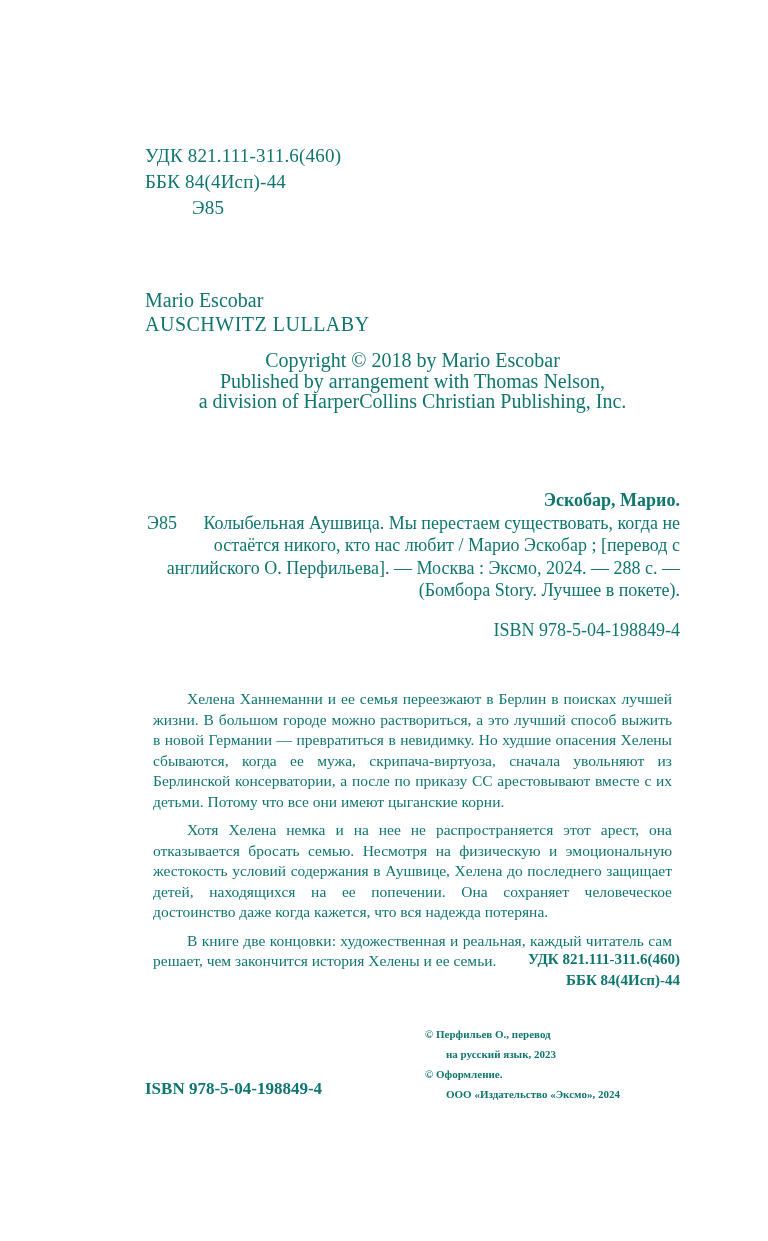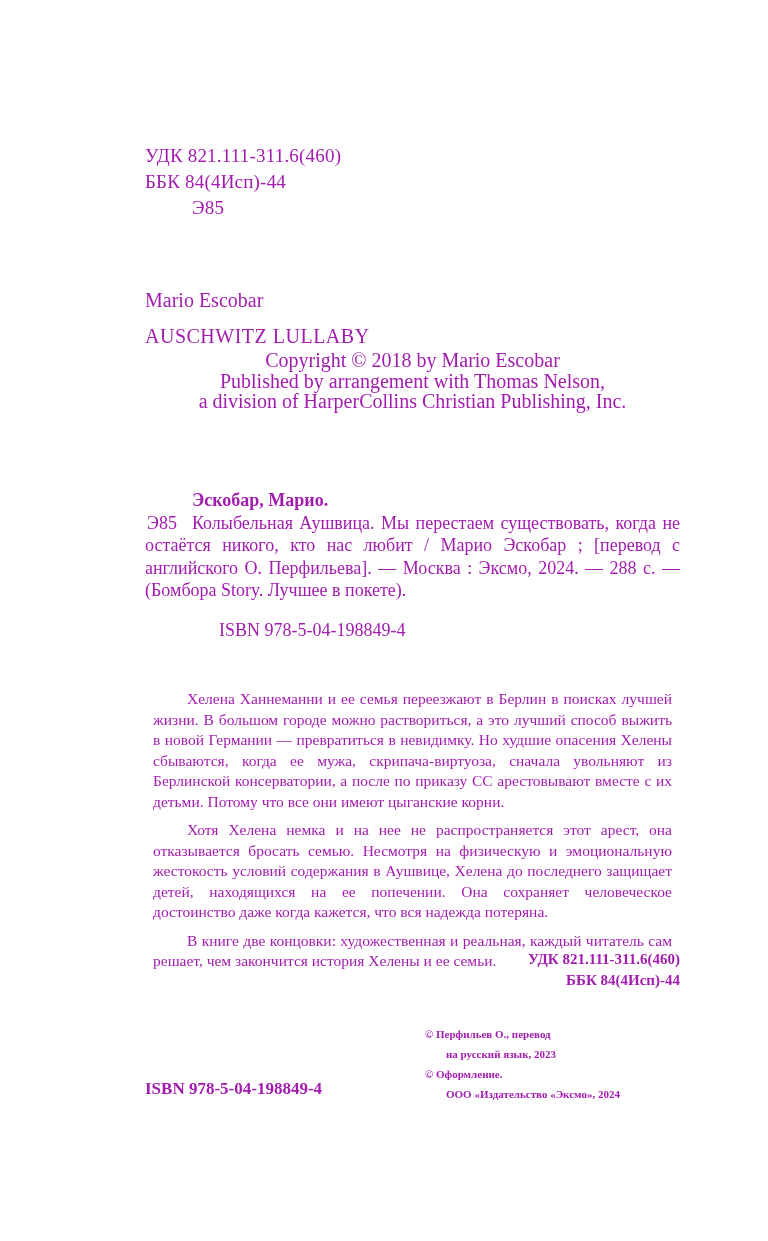--- a/index.html
+++ b/index.html
@@ -5,21 +5,21 @@
   html, body {
     margin: 0;
     padding: 0;
     background: #ffffff;
   }
   .page {
     position: relative;
     width: 728px;
     height: 1241px;
     background: #ffffff;
-    color: #a21caf;
+    color: #0f766e;
     font-family: "Liberation Serif", "DejaVu Serif", serif;
     overflow: hidden;
     text-decoration: underline;
   }
   .block { position: absolute; }
 
   
   .top-codes {
     left: 145px;
     top: 143px;
@@ -30,41 +30,41 @@
   .top-codes .code-indent { padding-left: 47px; }
 
   
   .original-block {
     left: 145px;
     width: 535px;
     top: 288px;
     font-size: 20px;
     line-height: 24px;
   }
-  .original-block .title { letter-spacing: 0.5px; margin-top: 12px; }
+  .original-block .title { letter-spacing: 0.5px; }
 
   
   .copyright-block {
     left: 145px;
     width: 535px;
     top: 350px;
     text-align: center;
     font-size: 20px;
     line-height: 20.5px;
   }
 
   
   .catalog-block {
     left: 145px;
     width: 535px;
     top: 489px;
     font-size: 18px;
     line-height: 22.5px;
   }
-  .catalog-block p { margin: 0; }
+  .catalog-block p { margin: 0; text-align: right; }
   .catalog-author {
     font-weight: bold;
     padding-left: 47px;
   }
   .catalog-entry {
     position: relative;
     text-align: justify;
     text-indent: 47px;
   }
   .catalog-entry .hang-code {

